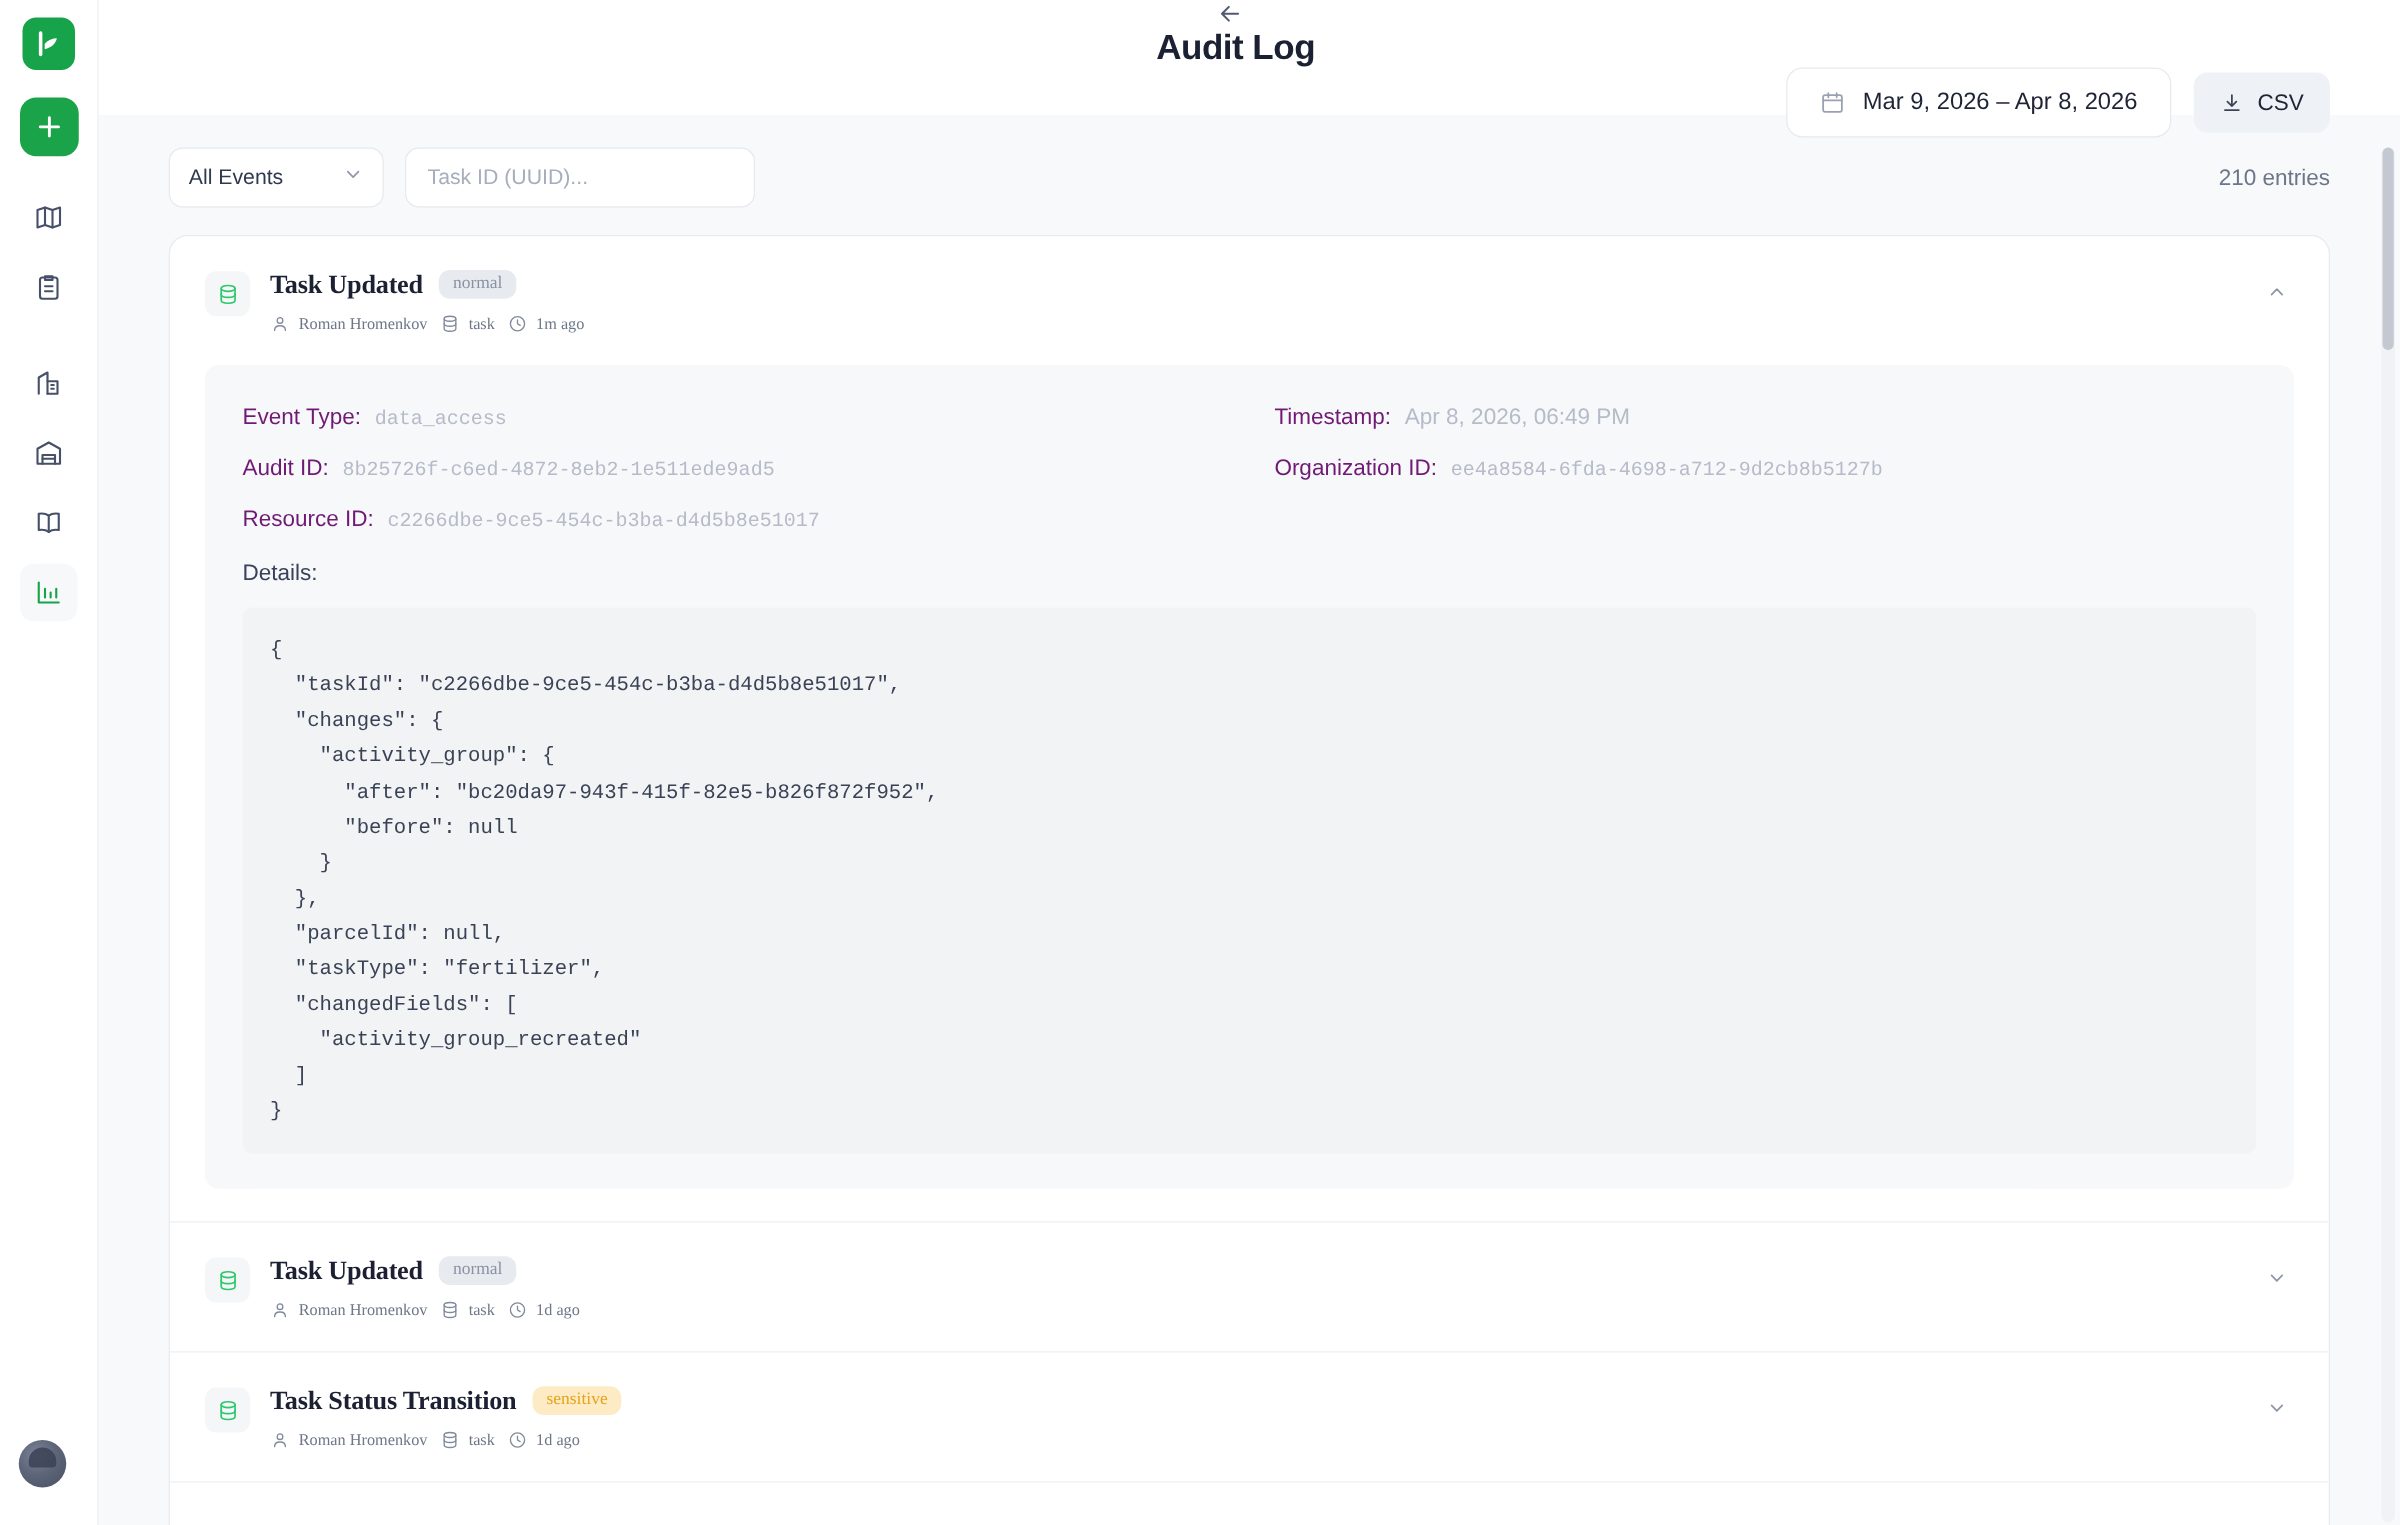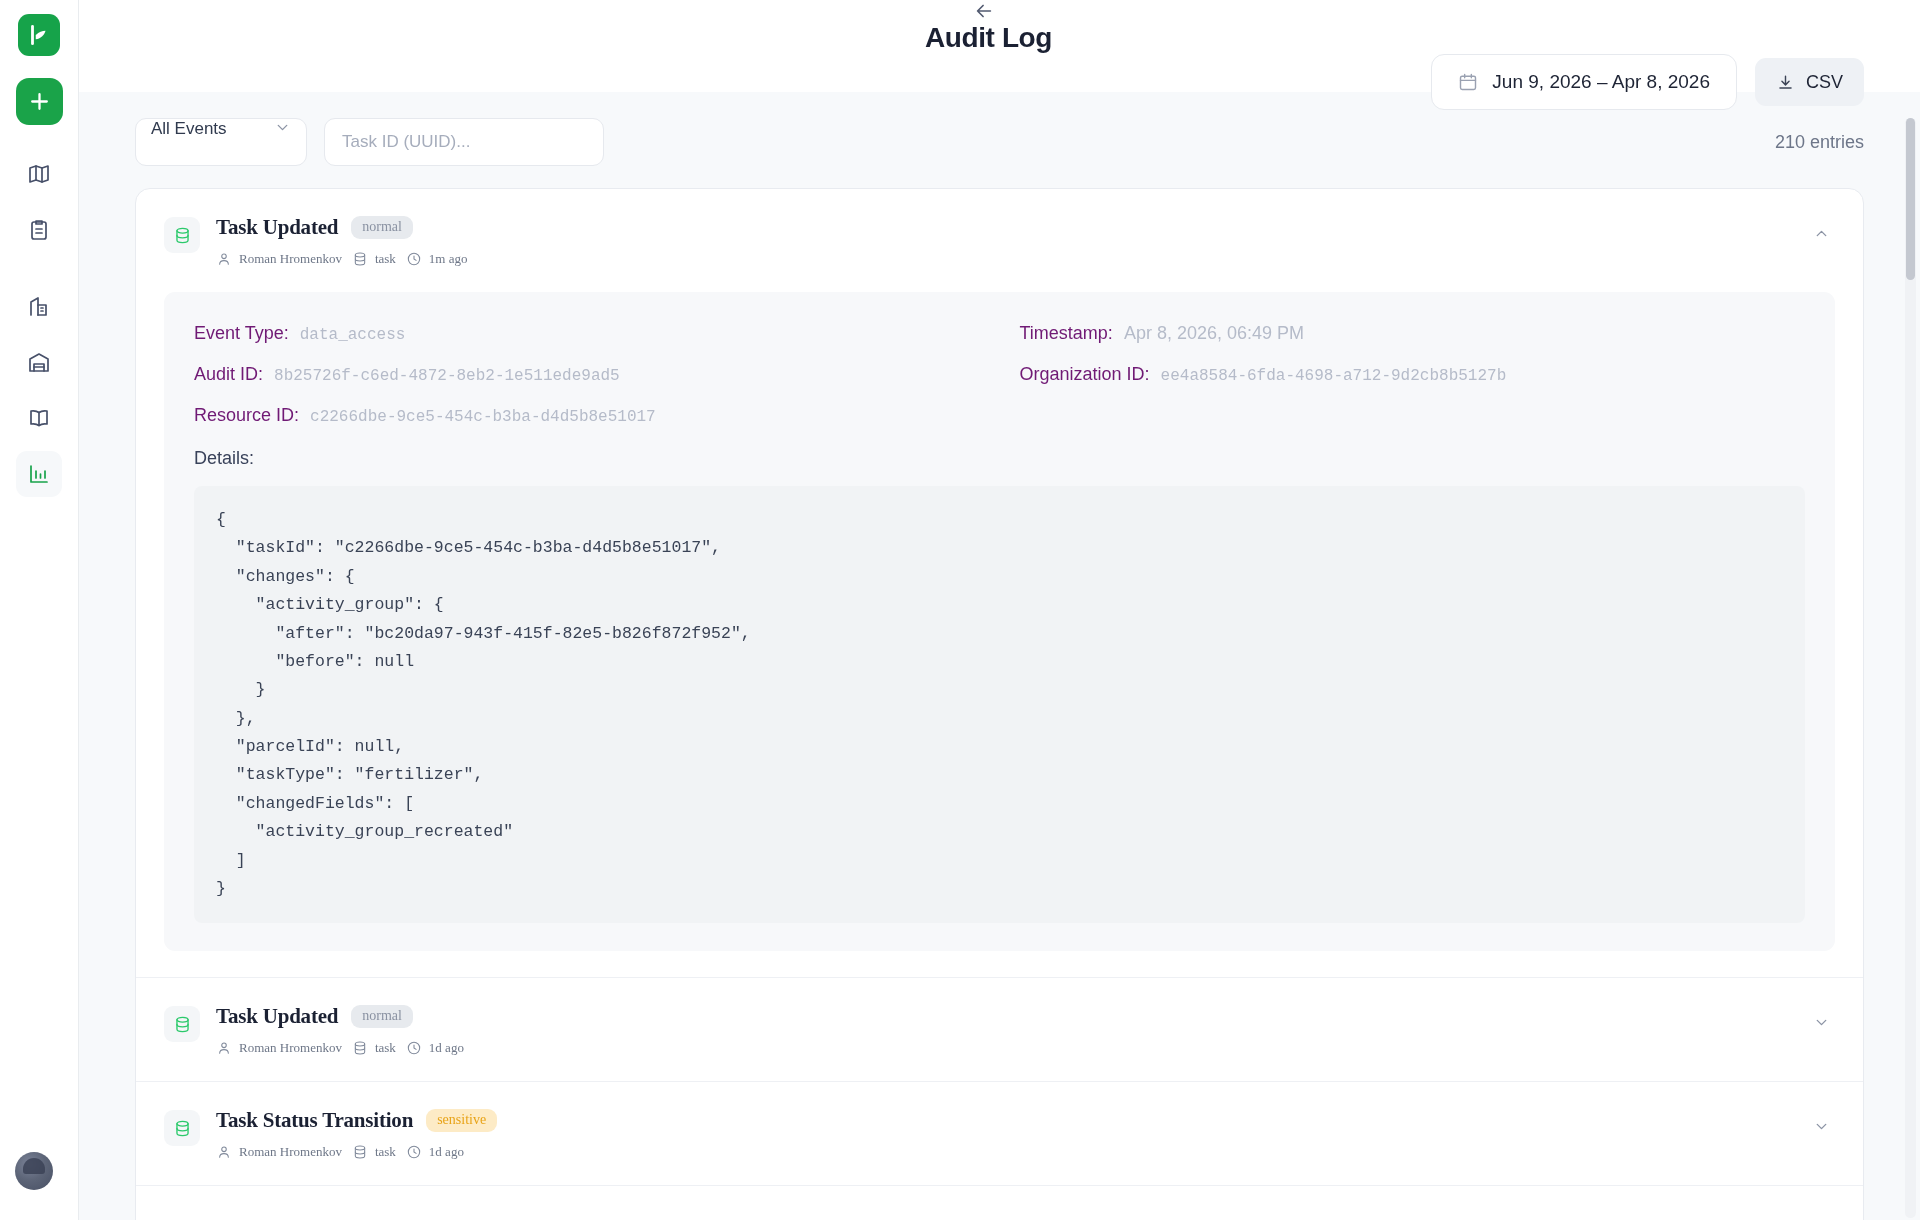--- a/index.html
+++ b/index.html
@@ -189,21 +189,21 @@
     position: relative;
     width: 172px;
   }
   .select-box {
     width: 172px;
     height: 48px;
     border: 1px solid #e6e9ee;
     border-radius: 11px;
     background: #fff;
     display: flex;
-    align-items: flex-start;
+    align-items: center;
     padding: 0 15px;
     font-size: 17px;
     color: #303a4e;
     cursor: pointer;
   }
   .select-box .chev { margin-left: auto; }
   .select-box svg { width: 17px; height: 17px; stroke: #8d95a6; stroke-width: 1.9; fill: none;
                     stroke-linecap: round; stroke-linejoin: round; }
 
   .taskid-input {
@@ -439,21 +439,21 @@
         </svg>
       </button>
       <div class="page-title">Audit Log</div>
 
       <div class="topbar-right">
         <div class="daterange">
           <svg viewBox="0 0 24 24">
             <rect x="3" y="5" width="18" height="16" rx="2"></rect>
             <path d="M3 10h18M8 3v4M16 3v4"></path>
           </svg>
-          <span>Jun 9, 2026 – Apr 8, 2026</span>
+          <span>Mar 9, 2026 – Apr 8, 2026</span>
         </div>
         <button class="csv-btn">
           <svg viewBox="0 0 24 24">
             <path d="M12 4v11M7.5 10.5L12 15l4.5-4.5"></path>
             <path d="M5 19h14"></path>
           </svg>
           <span>CSV</span>
         </button>
       </div>
     </div>

